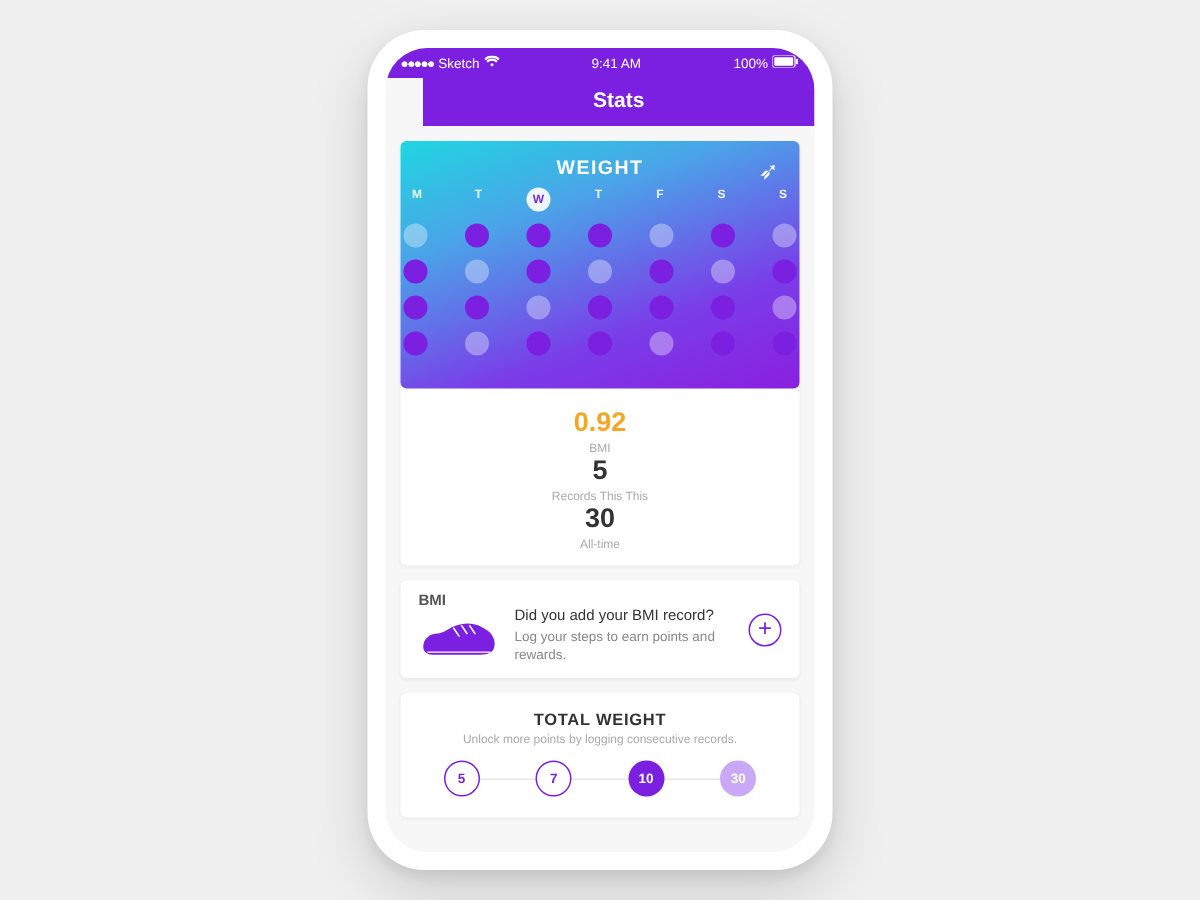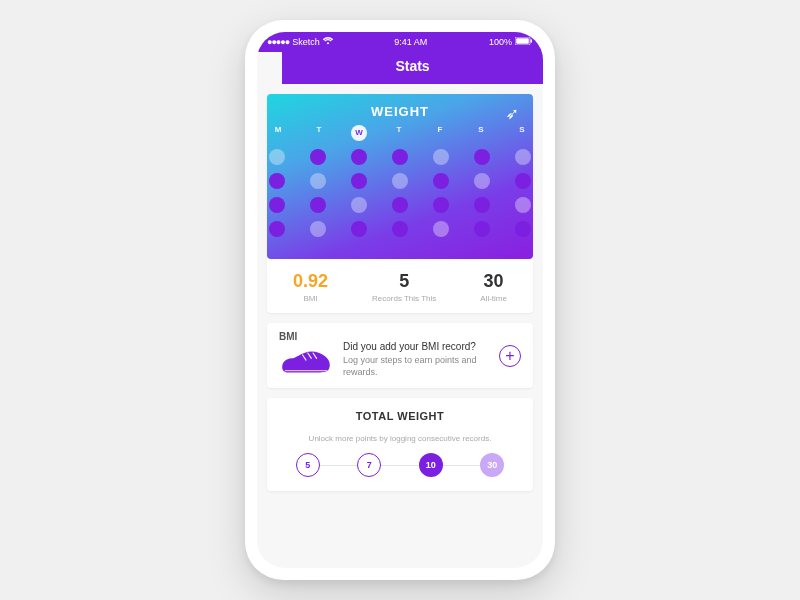--- a/index.html
+++ b/index.html
@@ -62,38 +62,38 @@
   .arrow { position: absolute; right: 14px; top: 10px; font-size: 16px; }
   .day-labels { display: flex; justify-content: space-between; margin-top: 6px; font-size: 8px; font-weight: 600; opacity: 0.9; }
   .day-labels span { width: 18px; text-align: center; }
   .day-labels .active {
     background: #fff; color: #7b1fe0; border-radius: 50%; width: 16px; height: 16px; line-height: 16px; display: inline-block;
   }
   .dot-grid { margin-top: 8px; }
   .dot-row { display: flex; justify-content: space-between; margin-bottom: 8px; }
   .dot { width: 16px; height: 16px; border-radius: 50%; background: rgba(255,255,255,0.35); }
   .dot.filled { background: #7b1fe0; }
-  .stats-row { display: flex; justify-content: space-around; padding: 12px 4px 10px; text-align: center; }
+  .stats-row { display: flex; justify-content: space-around; padding: 12px 4px 10px; text-align: center; flex-direction: column; }
   .stat-val { font-size: 18px; font-weight: 600; color: #333; }
   .stat-val.accent { color: #f5a623; }
   .stat-lbl { font-size: 8px; color: #aaa; margin-top: 2px; }
   .bmi-card { padding: 10px 12px; display: flex; align-items: center; gap: 10px; position: relative; }
   .bmi-label { position: absolute; top: 8px; left: 12px; font-size: 10px; font-weight: 600; color: #555; }
   .shoe { width: 54px; height: 30px; margin-top: 10px; flex-shrink: 0; }
   .bmi-text { flex: 1; margin-top: 8px; }
   .bmi-title { font-size: 10px; font-weight: 400; color: #333; margin-bottom: 3px; }
   .bmi-sub { font-size: 9px; color: #888; line-height: 1.3; }
   .add-btn {
     width: 22px; height: 22px; border: 1.5px solid #7b1fe0; border-radius: 50%;
     color: #7b1fe0; display: flex; align-items: center; justify-content: center;
     font-size: 16px; font-weight: 300; flex-shrink: 0;
   }
   .records-card { padding: 12px 10px 14px; text-align: center; }
   .records-title { font-size: 11px; font-weight: 700; letter-spacing: 0.5px; color: #333; }
-  .records-sub { font-size: 8px; color: #aaa; margin-top: 12px; margin-bottom: 10px; }
+  .records-sub { font-size: 8px; color: #aaa; margin-top: 2px; margin-bottom: 10px; }
   .milestones { display: flex; justify-content: space-around; align-items: center; position: relative; }
   .milestones::before {
     content: ""; position: absolute; left: 14%; right: 14%; top: 50%; height: 1px; background: #e5e5e5; z-index: 0;
   }
   .ms {
     width: 24px; height: 24px; border-radius: 50%; display: flex; align-items: center; justify-content: center;
     font-size: 9px; font-weight: 600; position: relative; z-index: 1;
   }
   .ms.outline { border: 1.5px solid #7b1fe0; color: #7b1fe0; background: #fff; }
   .ms.filled { background: #7b1fe0; color: #fff; border-radius: 12px; }

